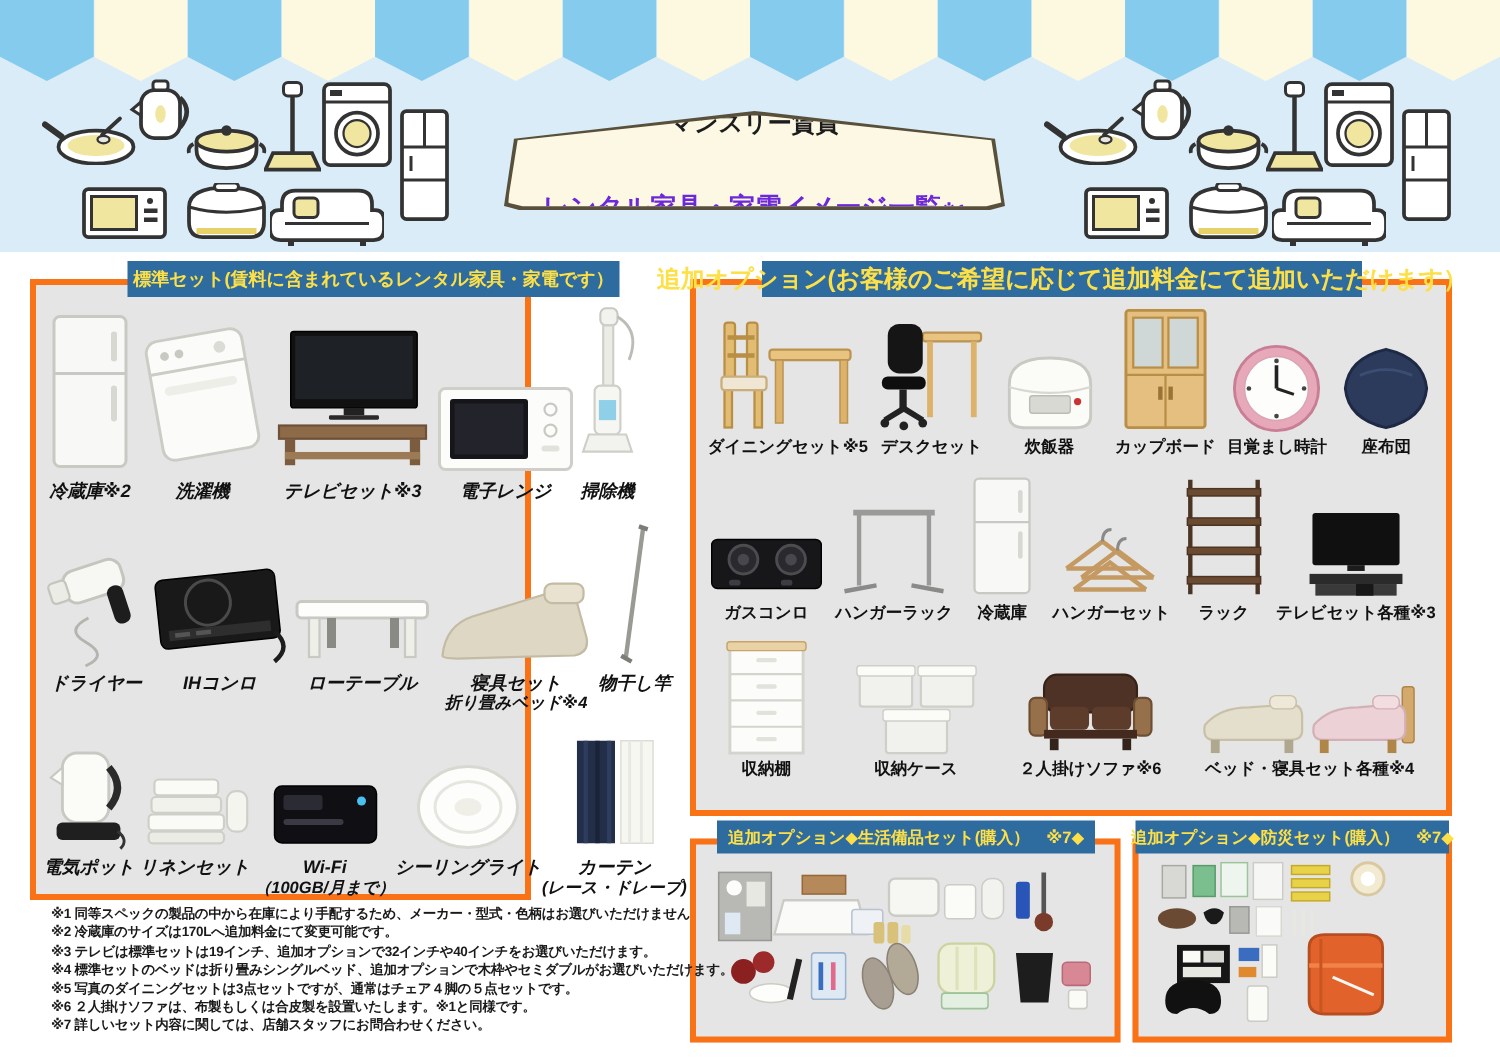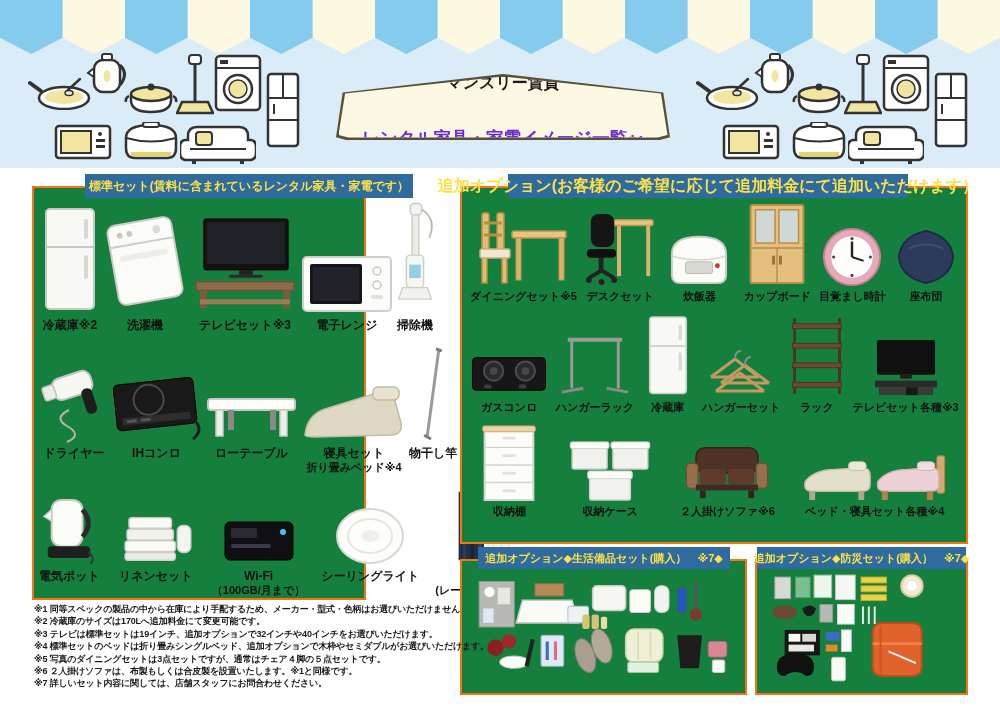--- a/index.html
+++ b/index.html
@@ -17,42 +17,42 @@
   .plaque{position:absolute;left:336px;top:74px;width:334px;height:66px;}
   .plaque .outer{position:absolute;inset:0;background:#58503a;
      clip-path:polygon(2% 28%,50% 0%,98% 28%,100% 96%,97% 100%,3% 100%,0% 96%);}
   .plaque .inner{position:absolute;inset:2.5px;background:#fdf8e4;
      clip-path:polygon(2% 28%,50% 0%,98% 28%,100% 96%,97% 100%,3% 100%,0% 96%);
      display:flex;flex-direction:column;align-items:center;justify-content:center;padding-top:9px;}
   .t1{font-size:16px;font-weight:bold;color:#1c1c1c;line-height:1.2;}
   .t2{font-size:17.5px;font-weight:bold;color:#6d28d9;line-height:1.25;margin-top:35px;}
   .t2 .note{font-size:11px;font-weight:bold;}
   
-  .panel{position:absolute;background:#15803d;border:2px solid #f97316;box-sizing:border-box;}
+  .panel{position:absolute;background:#e5e5e5;border:4px solid #f97316;box-sizing:border-box;}
   .hdr{position:absolute;background:#2e6b9f;color:#fde047;font-weight:bold;z-index:5;
        display:flex;align-items:center;justify-content:center;white-space:nowrap;}
-  #std-panel{left:32px;top:186px;width:334px;height:414px;}
+  #std-panel{left:20px;top:186px;width:334px;height:414px;font-style:italic;}
   #std-hdr{left:85px;top:174px;width:328px;height:24px;font-size:12px;}
   #opt-panel{left:460px;top:186px;width:508px;height:358px;}
   #opt-hdr{left:508px;top:174px;width:400px;height:24px;font-size:16px;}
   #life-box{left:460px;top:559px;width:287px;height:136px;}
   #life-hdr{left:478px;top:547px;width:252px;height:22px;font-size:11px;text-align:center;}
   #dis-box{left:755px;top:559px;width:213px;height:136px;}
   #dis-hdr{left:757px;top:547px;width:209px;height:22px;font-size:11px;}
   
   .row{display:flex;align-items:flex-start;justify-content:space-around;}
   .cell{display:flex;flex-direction:column;align-items:center;}
   .ph{display:flex;align-items:flex-end;justify-content:center;}
   .lbl{font-weight:bold;font-size:12px;color:#111;text-align:center;line-height:1.2;white-space:nowrap;margin-top:3px;}
   .lbl.s{font-size:11px;}
   .lbl2{font-weight:bold;font-size:11px;color:#111;text-align:center;line-height:1.15;white-space:nowrap;}
   #std-panel .inner-pad{padding:13px 5px 0;}
   #opt-panel .inner-pad{padding:11px 4px 0;}
   .r1s .ph{height:114px;} .r2s{margin-top:15px;} .r2s .ph{height:96px;}
-  .r3s{margin-top:13px;gap:16px;} .r3s .ph{height:80px;}
+  .r3s{margin-top:13px;} .r3s .ph{height:80px;}
   .r1o .ph{height:88px;} .r2o{margin-top:9px;} .r2o .ph{height:86px;}
   .r3o{margin-top:8px;} .r3o .ph{height:80px;}
   .boxfill{width:100%;height:100%;display:flex;align-items:center;justify-content:center;}
   
   #footnotes{position:absolute;left:34px;top:603px;width:424px;}
   .fn{font-size:9px;font-weight:bold;color:#1a1a1a;line-height:1.38;white-space:nowrap;letter-spacing:-0.2px;}
   .hidden-defs{position:absolute;width:0;height:0;overflow:hidden;}
 </style>
 </head>
 <body>

